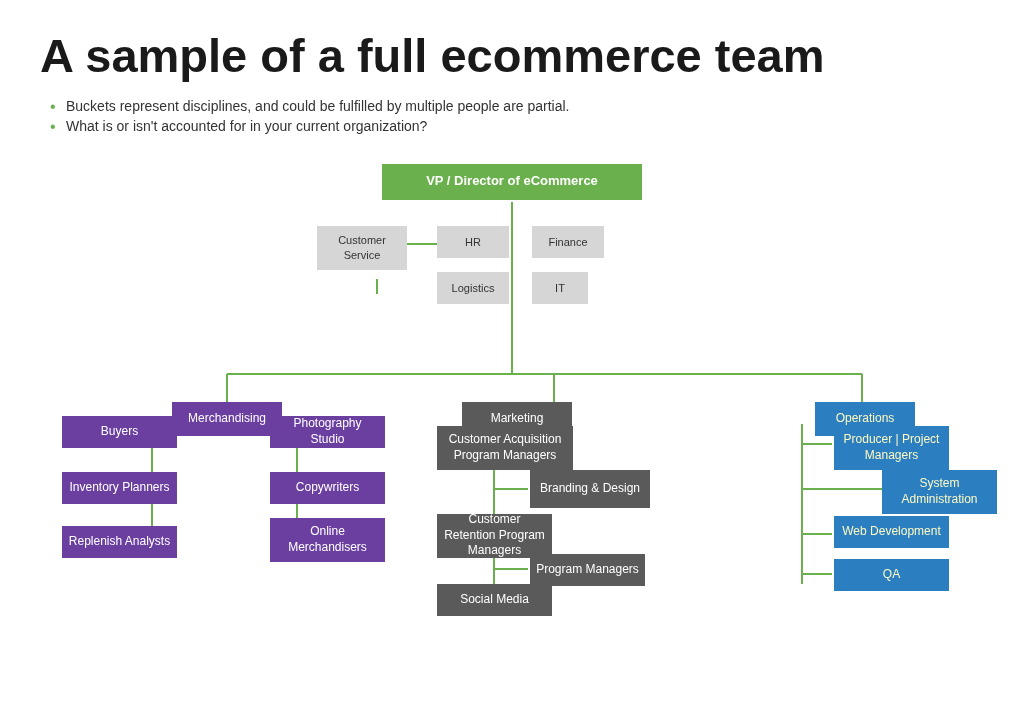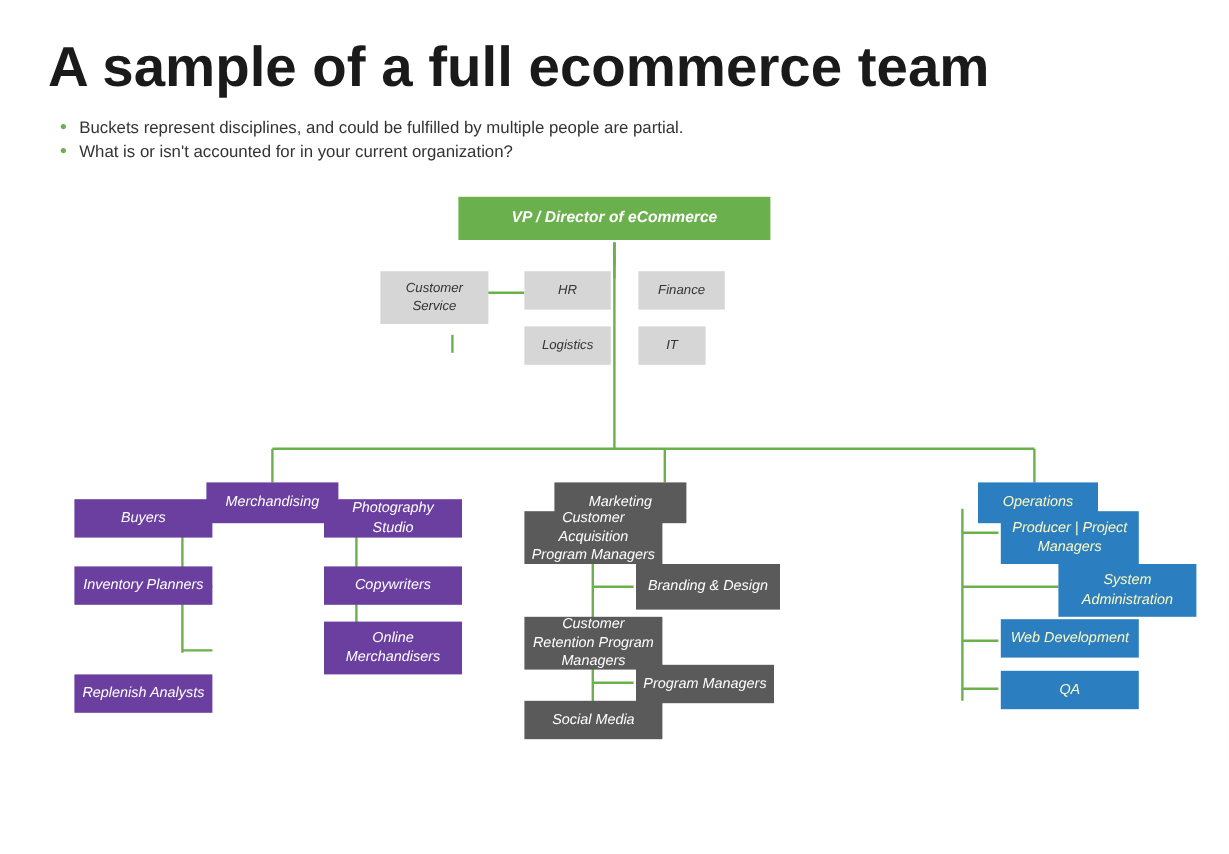--- a/index.html
+++ b/index.html
@@ -106,21 +106,21 @@
 </head>
 <body>
 
 <div class="slide">
   <h1 class="title">A sample of a full ecommerce team</h1>
   <ul class="bullets">
     <li>Buckets represent disciplines, and could be fulfilled by multiple people are partial.</li>
     <li>What is or isn't accounted for in your current organization?</li>
   </ul>
 
-  <div class="org-chart" style="height:460px;font-style:italic;">
+  <div class="org-chart" style="height:460px;">
 
     <svg class="lines-svg">
 
       <line class="line" x1="470" y1="48" x2="470" y2="68"></line>
 
       <line class="line" x1="470" y1="48" x2="470" y2="78"></line>
 
       <line class="line" x1="335" y1="90" x2="395" y2="90"></line>
       <line class="line" x1="335" y1="90" x2="335" y2="105"></line>
       <line class="line" x1="335" y1="125" x2="335" y2="140"></line>
@@ -213,37 +213,37 @@
     </div>
 
     <div class="box box-purple" style="left:20px;top:262px;width:115px;height:32px;">
       <span>Buyers</span>
     </div>
 
     <div class="box box-purple" style="left:20px;top:318px;width:115px;height:32px;">
       <span>Inventory Planners</span>
     </div>
 
-    <div class="box box-purple" style="left:20px;top:372px;width:115px;height:32px;margin-top:36px;">
+    <div class="box box-purple" style="left:20px;top:372px;width:115px;height:32px;">
       <span>Replenish Analysts</span>
     </div>
 
     <div class="box box-purple" style="left:228px;top:262px;width:115px;height:32px;">
       <span>Photography Studio</span>
     </div>
 
     <div class="box box-purple" style="left:228px;top:318px;width:115px;height:32px;">
       <span>Copywriters</span>
     </div>
 
     <div class="box box-purple" style="left:228px;top:364px;width:115px;height:44px;">
       <span>Online Merchandisers</span>
     </div>
 
-    <div class="box box-dark-gray" style="left:395px;top:272px;width:115px;height:44px;">
+    <div class="box box-dark-gray" style="left:395px;top:272px;width:136px;height:44px;">
       <span>Customer Acquisition Program Managers</span>
     </div>
 
     <div class="box box-dark-gray" style="left:488px;top:316px;width:120px;height:38px;">
       <span>Branding &amp; Design</span>
     </div>
 
     <div class="box box-dark-gray" style="left:488px;top:400px;width:115px;height:32px;">
       <span>Program Managers</span>
     </div>

